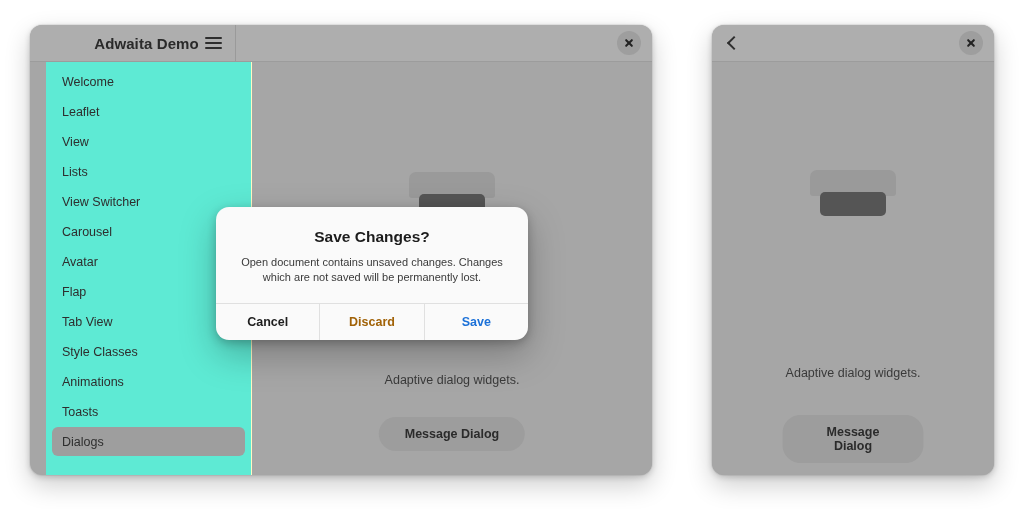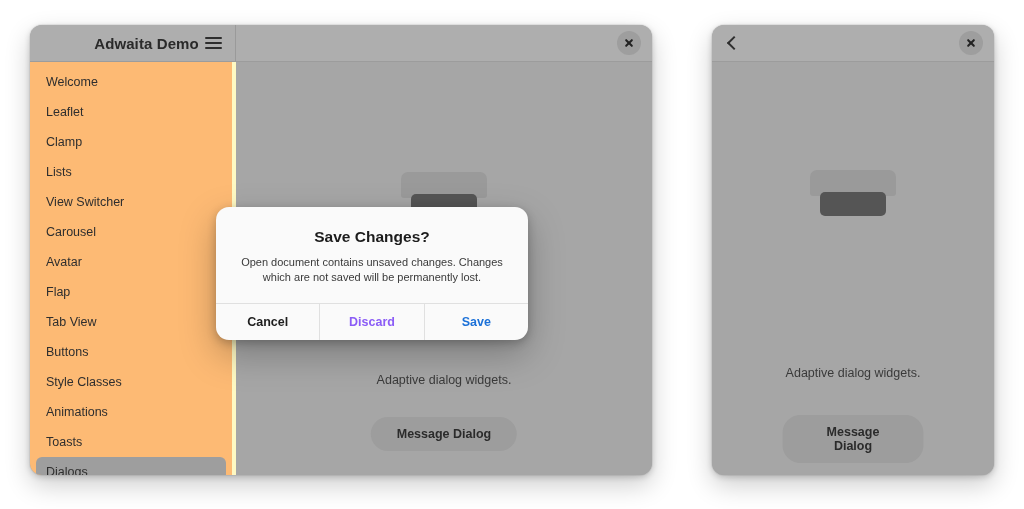--- a/index.html
+++ b/index.html
@@ -121,25 +121,26 @@
     height: 450px;
   }
 
   .split {
     display: flex;
     height: 413px;
   }
 
   .sidebar {
     width: 206px;
-    background: #fdba74;
-    border-right: 4px solid #fef9c3;
+    background: #5eead4;
+    border-right: 1px solid #fef9c3;
     box-sizing: border-box;
     padding: 5px 6px 0 6px;
     flex: 0 0 206px;
+    margin-left: 16px;
   }
 
   .sidebar-hb {
     width: 206px;
     flex: 0 0 206px;
     box-sizing: border-box;
     display: flex;
     align-items: center;
     justify-content: center;
     position: relative;
@@ -297,21 +298,21 @@
     font-weight: bold;
     background: transparent;
     border: none;
     cursor: pointer;
     font-family: Liberation Sans, sans-serif;
   }
   .dialog-btn + .dialog-btn {
     border-left: 1px solid #e0e0e0;
   }
   .btn-default  { color: #1e1e1e; }
-  .btn-destruct { color: #8b5cf6; }
+  .btn-destruct { color: #a16207; }
   .btn-suggest  { color: #1c71d8; }
 </style>
 </head>
 <body>
 
 <div id="stage">
 
   <div class="window" id="window-left">
 
     <div class="headerbar">
@@ -333,42 +334,39 @@
     <div class="split">
 
       <div class="sidebar">
         <div class="sb-item">
           <span>Welcome</span>
         </div>
         <div class="sb-item">
           <span>Leaflet</span>
         </div>
         <div class="sb-item">
-          <span>Clamp</span>
+          <span>View</span>
         </div>
         <div class="sb-item">
           <span>Lists</span>
         </div>
         <div class="sb-item">
           <span>View Switcher</span>
         </div>
         <div class="sb-item">
           <span>Carousel</span>
         </div>
         <div class="sb-item">
           <span>Avatar</span>
         </div>
         <div class="sb-item">
           <span>Flap</span>
         </div>
         <div class="sb-item">
           <span>Tab View</span>
-        </div>
-        <div class="sb-item">
-          <span>Buttons</span>
         </div>
         <div class="sb-item">
           <span>Style Classes</span>
         </div>
         <div class="sb-item">
           <span>Animations</span>
         </div>
         <div class="sb-item">
           <span>Toasts</span>
         </div>

